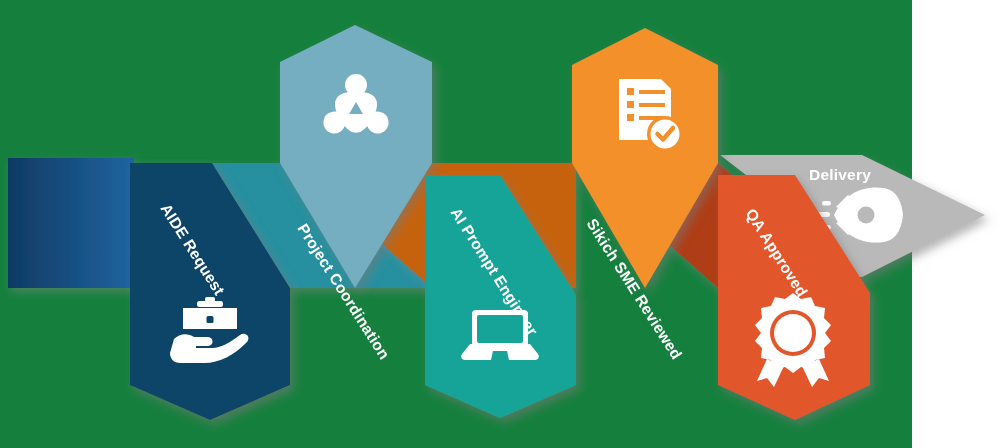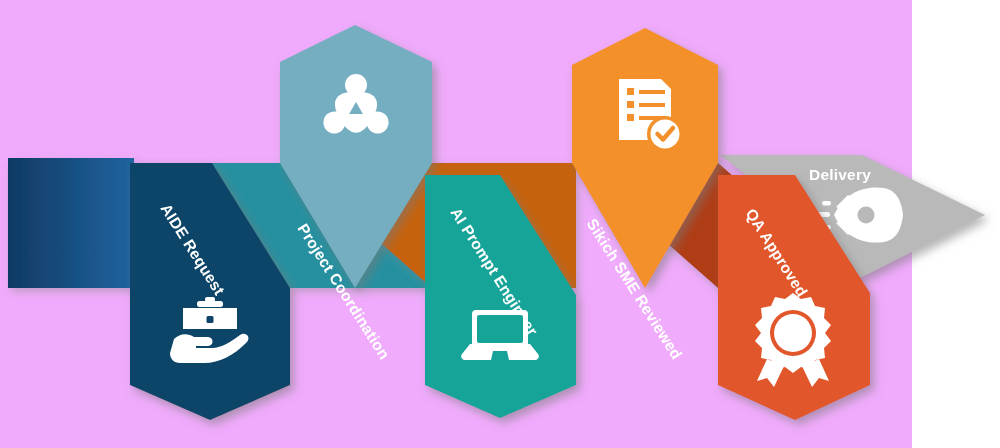--- a/index.html
+++ b/index.html
@@ -11,21 +11,21 @@
   body {
     width: 1000px;
     height: 448px;
     overflow: hidden;
     font-family: "Liberation Sans", sans-serif;
   }
   #diagram-root {
     position: relative;
     width: 912px;
     height: 448px;
-    background: #f0abfc;
+    background: #15803d;
   }
   svg#flow-svg {
     display: block;
     width: 1000px;
     height: 448px;
   }
   .stage-label {
     font-family: "Liberation Sans", sans-serif;
     font-weight: bold;
     fill: #ffffff;

